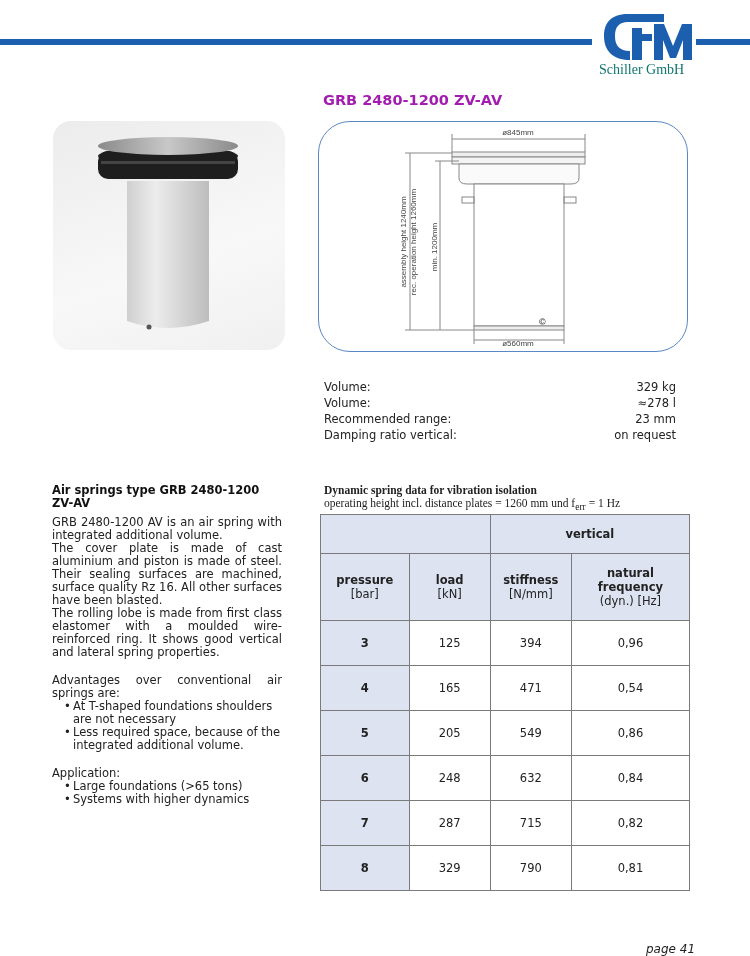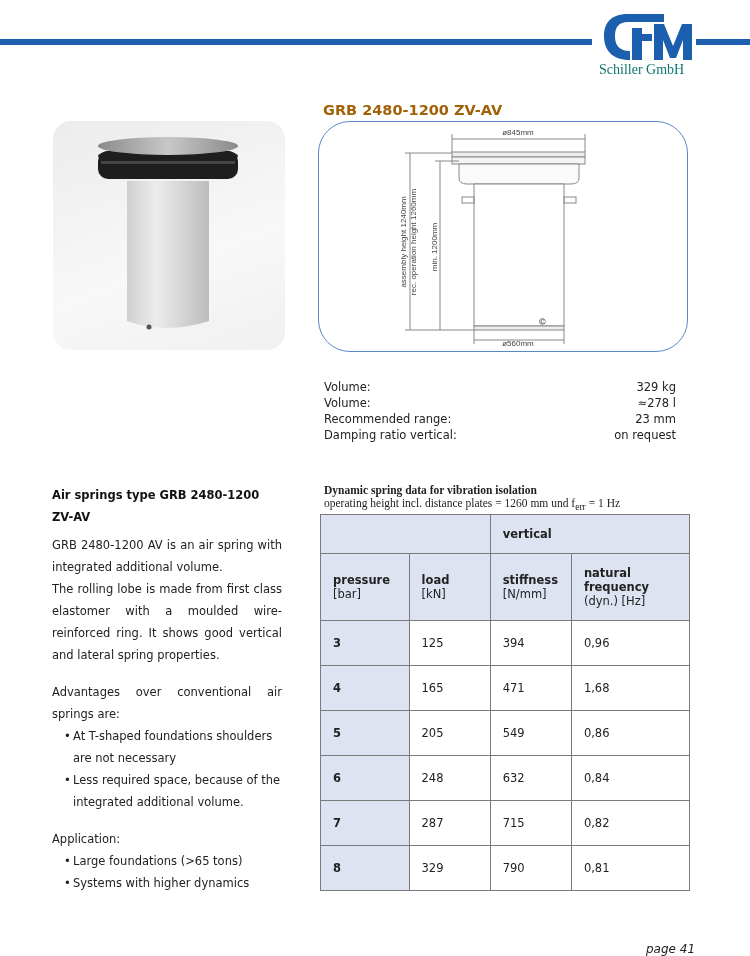--- a/index.html
+++ b/index.html
@@ -2,36 +2,36 @@
 <html><head>
 <meta charset="utf-8">
 <style>
   html,body{margin:0;padding:0;background:#fff;}
   body{width:750px;height:956px;position:relative;overflow:hidden;font-family:"DejaVu Sans",sans-serif;color:#222;}
   .hline{position:absolute;left:0;top:39px;height:6px;background:#1b5fae;}
   .hline.left{width:592px;}
   .hline.right{left:696px;width:54px;}
   .logo{position:absolute;left:598px;top:8px;width:100px;height:58px;}
   .company{position:absolute;left:599px;top:62px;font-family:"Liberation Serif",serif;font-size:14px;color:#0f766e;}
-  .prod-title{position:absolute;left:323px;top:102px;font-weight:bold;font-size:14.5px;color:#a16207;}
+  .prod-title{position:absolute;left:323px;top:92px;font-weight:bold;font-size:14.5px;color:#a21caf;}
   .photo{position:absolute;left:53px;top:121px;width:232px;height:229px;border-radius:18px;background:linear-gradient(160deg,#ececec,#f8f8f8 60%,#f0f0f0);overflow:hidden;}
   .drawing{position:absolute;left:318px;top:121px;width:368px;height:229px;border:1.5px solid #5b88c4;border-radius:32px;background:#fff;}
   .specs{position:absolute;left:324px;top:379px;width:352px;font-size:11.5px;line-height:16px;}
   .spec-row{display:flex;justify-content:space-between;}
-  .left-col{position:absolute;left:52px;top:484px;width:230px;font-size:11.5px;line-height:22px;}
+  .left-col{position:absolute;left:52px;top:484px;width:230px;font-size:11.5px;line-height:13px;}
   .left-col h2{font-size:11.5px;font-weight:bold;margin:0 0 6px 0;color:#111;}
   .left-col p{margin:0;text-align:justify;}
   .left-col ul{list-style:none;margin:0;padding:0 0 0 12px;}
   .left-col li{position:relative;padding-left:9px;}
   .left-col li:before{content:"•";position:absolute;left:0;}
   .gap{height:15px;}
   .dyn{position:absolute;left:324px;top:484px;font-size:11.5px;line-height:13px;font-family:Liberation Serif, serif;}
   .dyn b{display:block;}
   table{position:absolute;left:320px;top:514px;width:370px;border-collapse:collapse;font-size:11.5px;}
-  td,th{border:1px solid #7a7a7a;text-align:left;padding:12px;}
+  td,th{border:1px solid #7a7a7a;text-align:center;padding:12px;}
   th{background:#dde3f1;}
   .thr1{height:21px;}
   .thr2 th{height:38px;line-height:14px;}
   .thr2 span{font-weight:normal;display:block;}
   tbody td{height:20px;}
   tbody td.p{background:#dde3f1;font-weight:bold;}
   .page-no{position:absolute;left:646px;top:942px;font-style:italic;font-size:12px;}
 </style>
 </head>
 <body>
@@ -118,20 +118,21 @@
     </div>
   <div class="spec-row">
       <span>Damping ratio vertical:</span>
       <span>on request</span>
     </div>
 </div>
 
 <div class="left-col">
   <h2>Air springs type GRB 2480-1200 ZV-AV</h2>
   <p>GRB 2480-1200 AV  is an air spring with integrated additional volume.</p>
+  <p>The cover plate is made of cast aluminium and piston is made of steel. Their sealing surfaces are machined, surface quality Rz 16. All other surfaces have been blasted.</p>
   <p>The rolling lobe is made from first class elastomer with a moulded wire-reinforced ring. It shows good vertical and lateral spring properties.</p>
   <div class="gap"></div>
   <p>Advantages over conventional air springs are:</p>
   <ul>
     <li>At T-shaped foundations shoulders are not necessary</li>
     <li>Less required space, because of the integrated additional volume.</li>
   </ul>
   <div class="gap"></div>
   <p>Application:</p>
   <ul>
@@ -174,21 +175,21 @@
     <tr>
         <td class="p">3</td>
         <td>125</td>
         <td>394</td>
         <td>0,96</td>
       </tr>
     <tr>
         <td class="p">4</td>
         <td>165</td>
         <td>471</td>
-        <td>1,68</td>
+        <td>0,54</td>
       </tr>
     <tr>
         <td class="p">5</td>
         <td>205</td>
         <td>549</td>
         <td>0,86</td>
       </tr>
     <tr>
         <td class="p">6</td>
         <td>248</td>

